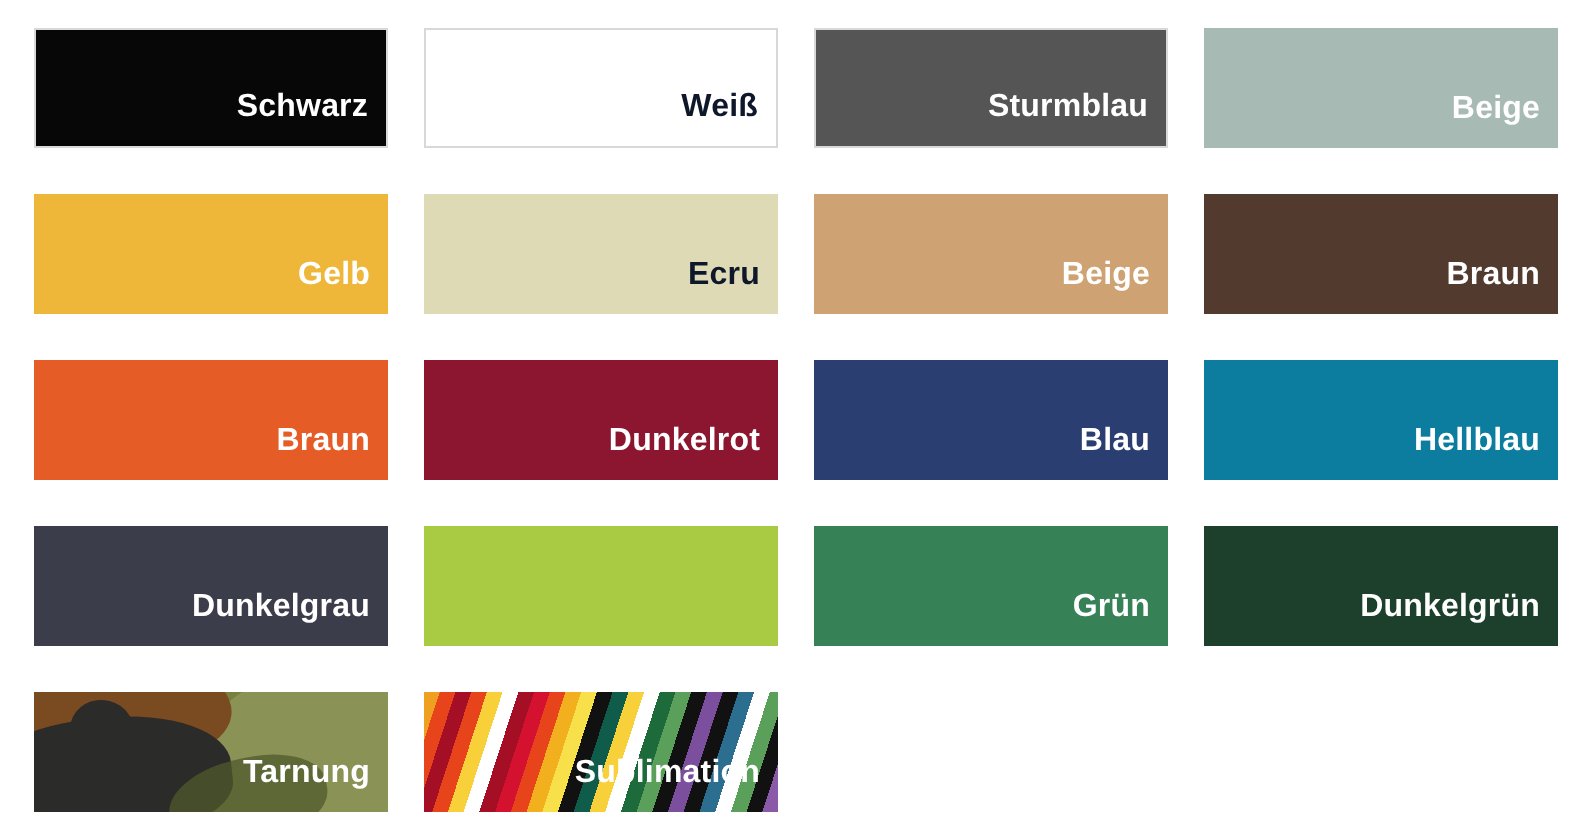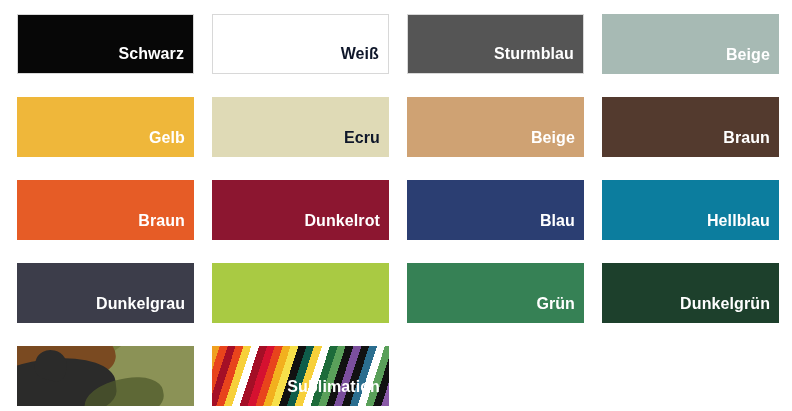--- a/index.html
+++ b/index.html
@@ -138,18 +138,19 @@
       <div class="swatch-fill" style="background: rgb(29, 64, 44);"></div>
       <span class="swatch-label label-light">Dunkelgrün</span>
     </div>
     <div class="swatch">
       <div class="camo-base" style="background: rgb(120, 128, 63);"></div>
       <div class="camo-blob" style="left: 45%; top: -20%; width: 70%; height: 150%; background: rgb(154, 160, 106); opacity: 0.55; border-radius: 50% 40% 45% 55%; transform: rotate(-12deg);"></div>
       <div class="camo-blob" style="left: -6%; top: -38%; width: 62%; height: 95%; background: rgb(122, 74, 33); border-radius: 45% 55% 60% 40%; transform: rotate(8deg);"></div>
       <div class="camo-blob" style="left: -16%; top: 22%; width: 72%; height: 100%; background: rgb(43, 43, 42); border-radius: 48% 52% 40% 60%; transform: rotate(-6deg);"></div>
       <div class="camo-blob" style="left: 10%; top: 6%; width: 18%; height: 50%; background: rgb(43, 43, 42); border-radius: 50% 50% 30% 40%; transform: rotate(14deg);"></div>
       <div class="camo-blob" style="left: 38%; top: 55%; width: 45%; height: 70%; background: rgb(79, 90, 44); opacity: 0.75; border-radius: 55% 45% 50% 50%; transform: rotate(-10deg);"></div>
+      <span class="swatch-label label-light">Tarnung</span>
     </div>
     <div class="swatch">
       <div class="subl-stripes" style="background: linear-gradient(108deg, rgb(240, 160, 32) 0%, rgb(240, 160, 32) 4%, rgb(232, 68, 28) 4%, rgb(232, 68, 28) 8%, rgb(164, 15, 38) 8%, rgb(164, 15, 38) 12%, rgb(232, 68, 28) 12%, rgb(232, 68, 28) 16%, rgb(247, 208, 58) 16%, rgb(247, 208, 58) 20%, rgb(255, 255, 255) 20%, rgb(255, 255, 255) 24%, rgb(164, 15, 38) 24%, rgb(164, 15, 38) 28%, rgb(213, 17, 48) 28%, rgb(213, 17, 48) 32%, rgb(232, 68, 28) 32%, rgb(232, 68, 28) 36%, rgb(242, 176, 30) 36%, rgb(242, 176, 30) 40%, rgb(247, 224, 74) 40%, rgb(247, 224, 74) 44%, rgb(17, 17, 17) 44%, rgb(17, 17, 17) 48%, rgb(15, 92, 74) 48%, rgb(15, 92, 74) 52%, rgb(247, 208, 58) 52%, rgb(247, 208, 58) 56%, rgb(255, 255, 255) 56%, rgb(255, 255, 255) 60%, rgb(29, 107, 58) 60%, rgb(29, 107, 58) 64%, rgb(90, 160, 90) 64%, rgb(90, 160, 90) 68%, rgb(17, 17, 17) 68%, rgb(17, 17, 17) 72%, rgb(123, 79, 157) 72%, rgb(123, 79, 157) 76%, rgb(17, 17, 17) 76%, rgb(17, 17, 17) 80%, rgb(43, 110, 143) 80%, rgb(43, 110, 143) 84%, rgb(255, 255, 255) 84%, rgb(255, 255, 255) 88%, rgb(90, 160, 90) 88%, rgb(90, 160, 90) 92%, rgb(17, 17, 17) 92%, rgb(17, 17, 17) 96%, rgb(138, 90, 168) 96%, rgb(138, 90, 168) 100%);"></div>
       <span class="swatch-label label-light">Sublimation</span>
     </div>
   </div>
 
 </body></html>

